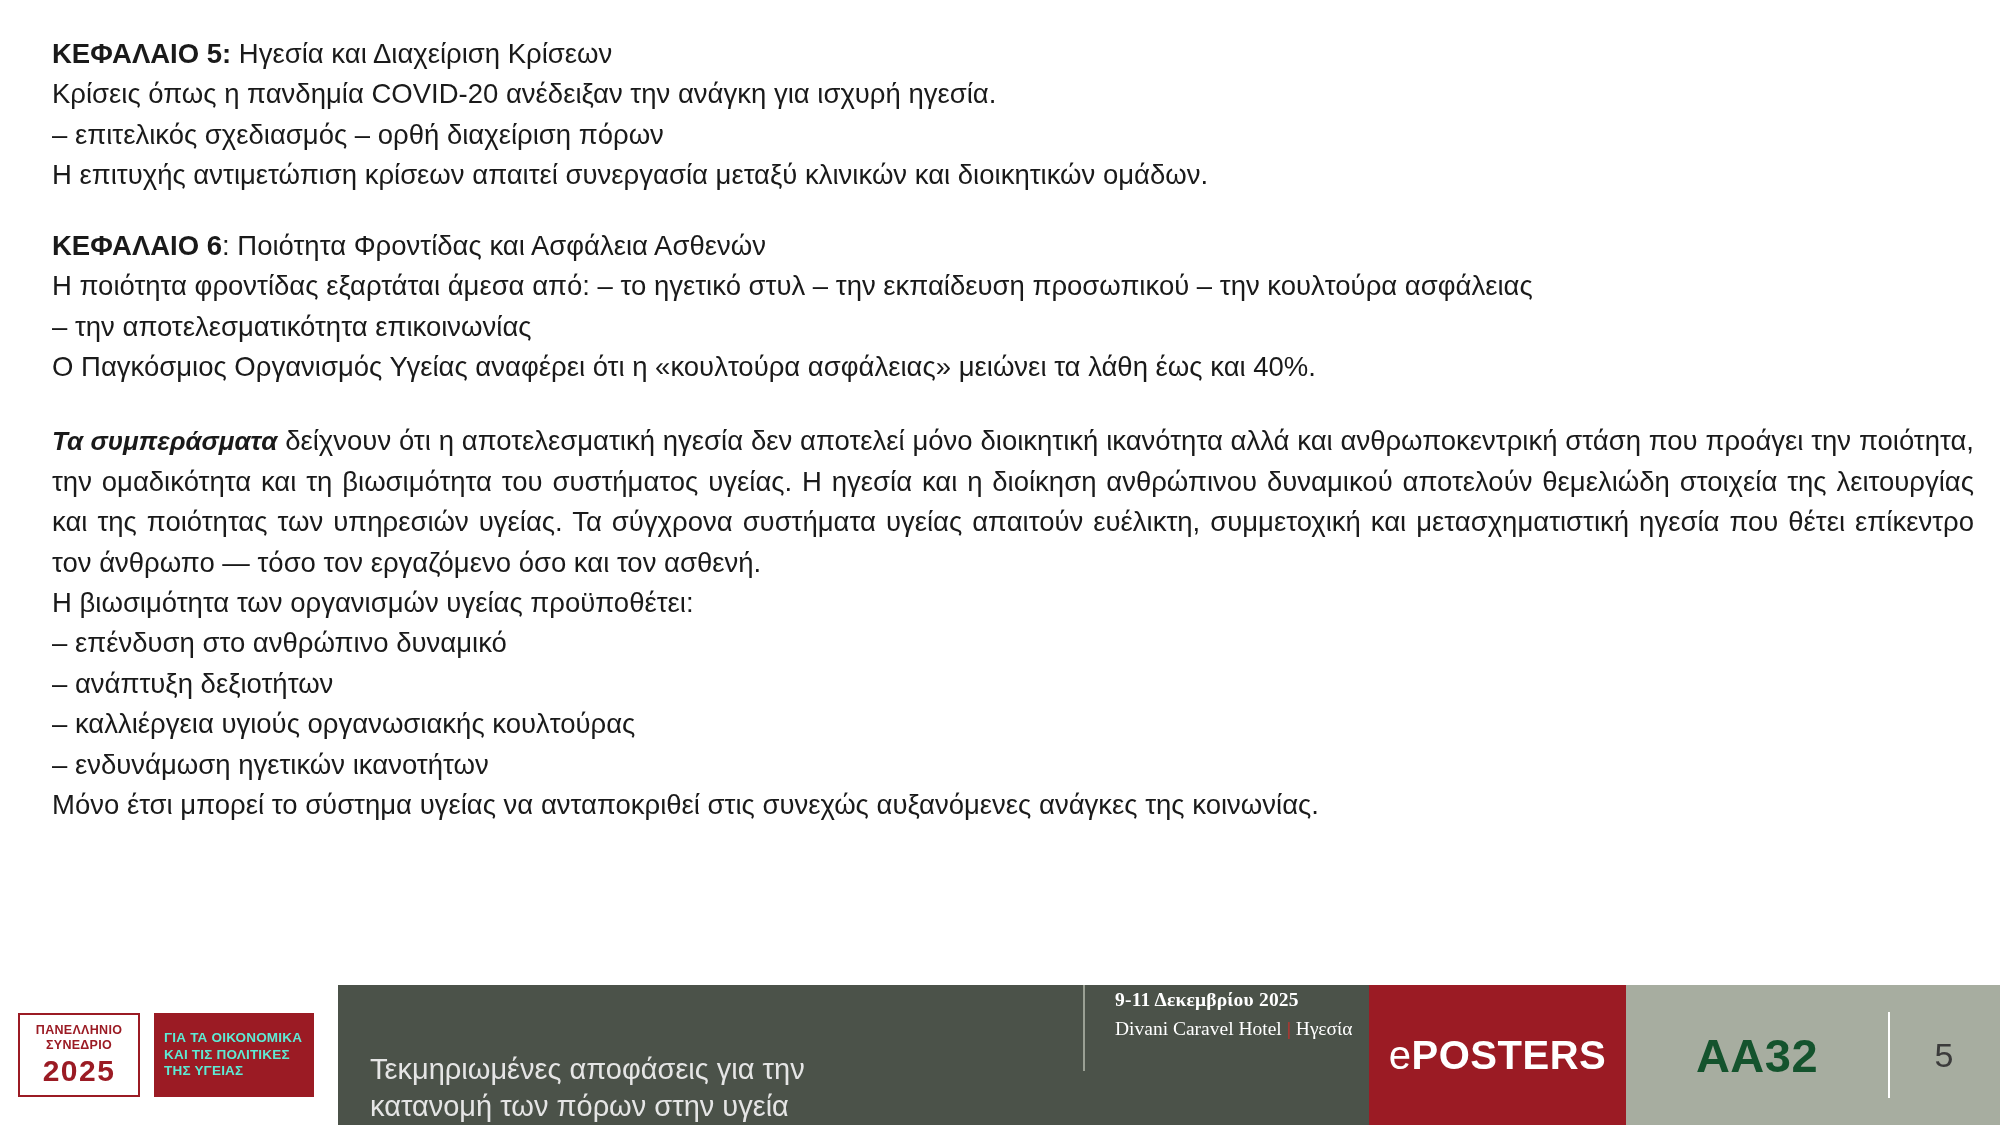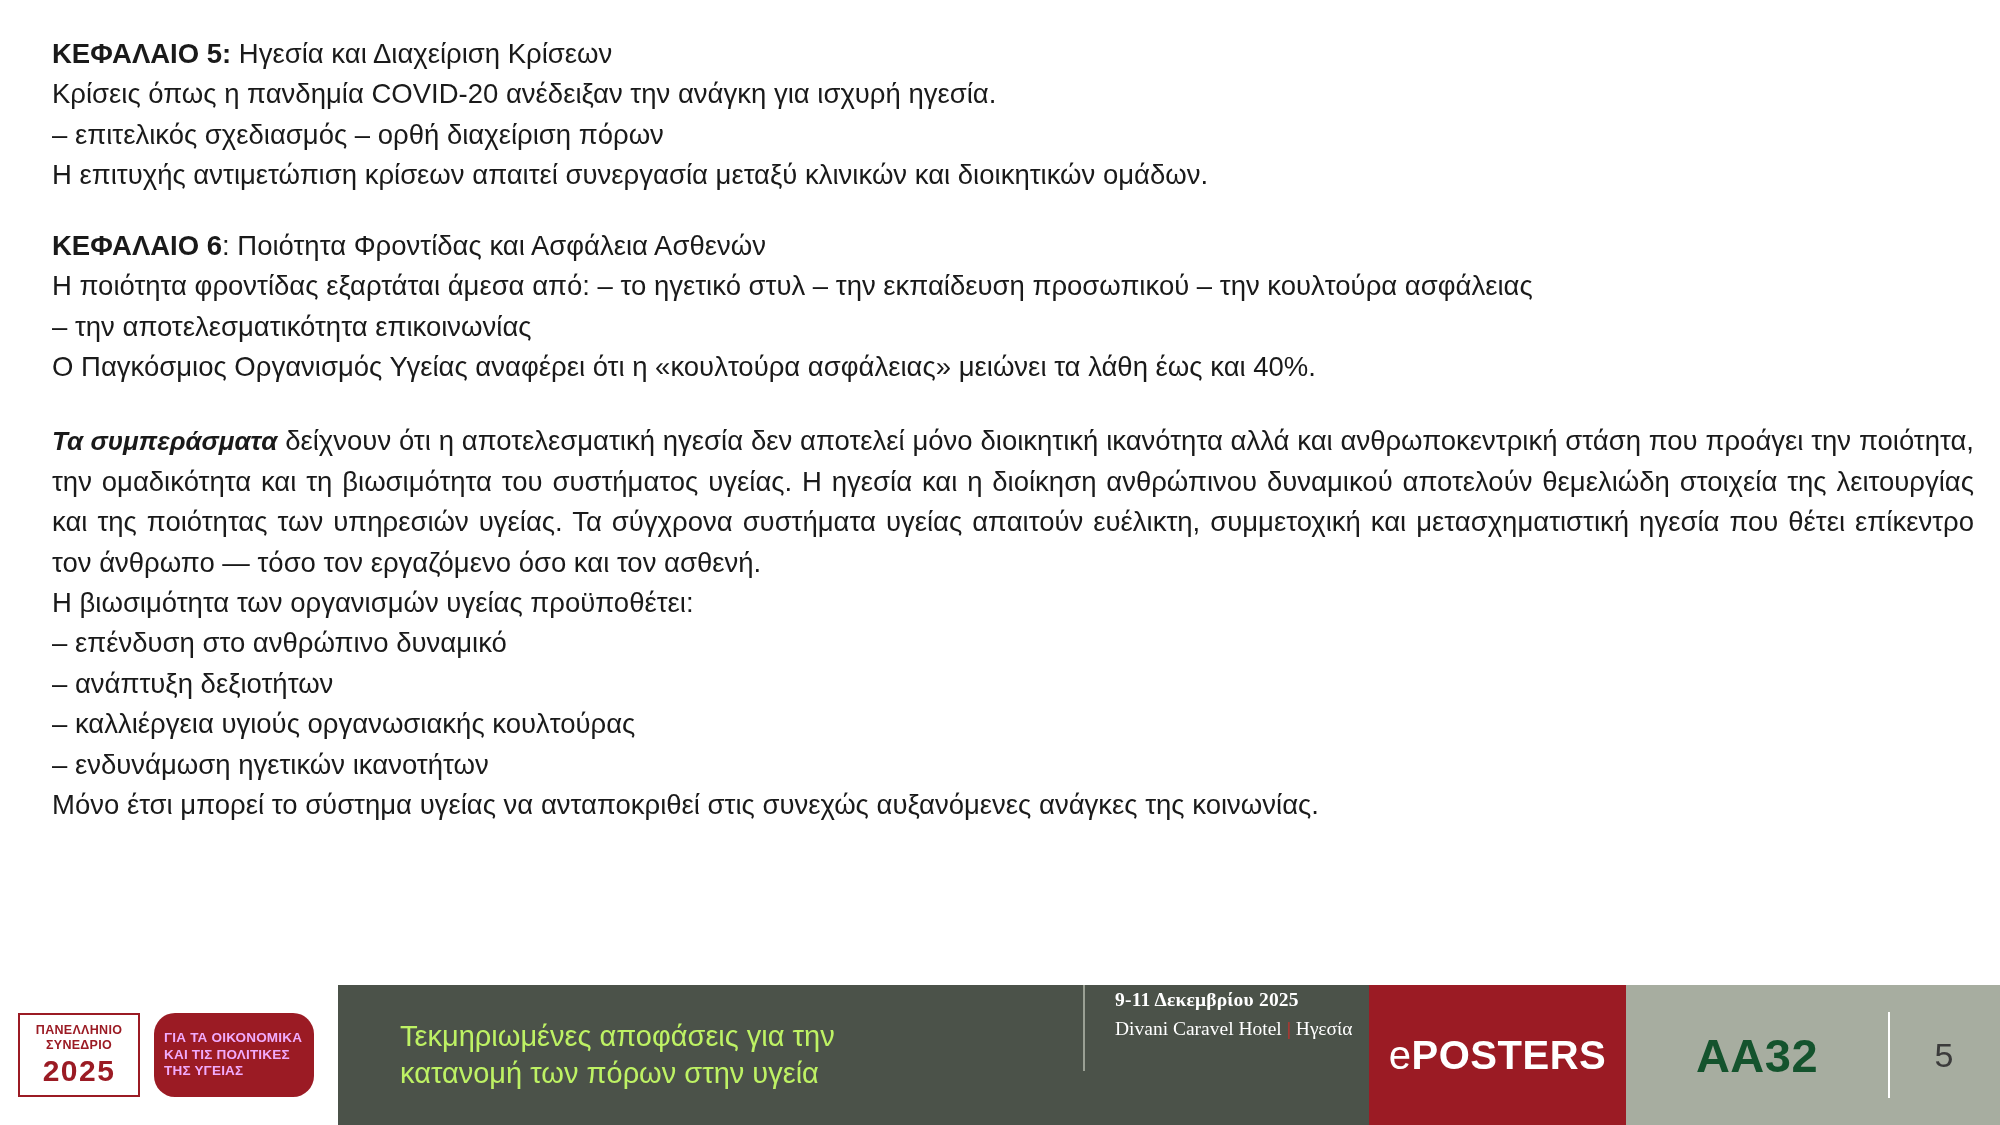--- a/index.html
+++ b/index.html
@@ -106,37 +106,36 @@
   }
   .logo-right {
     background: #9b1b24;
     width: 160px;
     height: 84px;
     box-sizing: border-box;
     display: flex;
     flex-direction: column;
     justify-content: center;
     padding: 0 10px;
-    color: #f0abfc;
-    border-radius: 21px;
+    color: #5eead4;
   }
   .logo-right span {
     display: block;
     font-size: 13.5px;
     font-weight: bold;
     line-height: 1.22;
     letter-spacing: .2px;
   }
   .footer-title {
     flex: 1 1 auto;
     background: #4b5249;
-    color: #bef264;
-    display: flex;
-    align-items: center;
-    padding-left: 62px;
+    color: #e5e5e5;
+    display: flex;
+    align-items: flex-end;
+    padding-left: 32px;
     box-sizing: border-box;
   }
   .footer-title .ft-text {
     font-size: 29px;
     line-height: 1.28;
     max-width: 660px;
   }
   .footer-mid {
     width: 286px;
     background: #4b5249;

